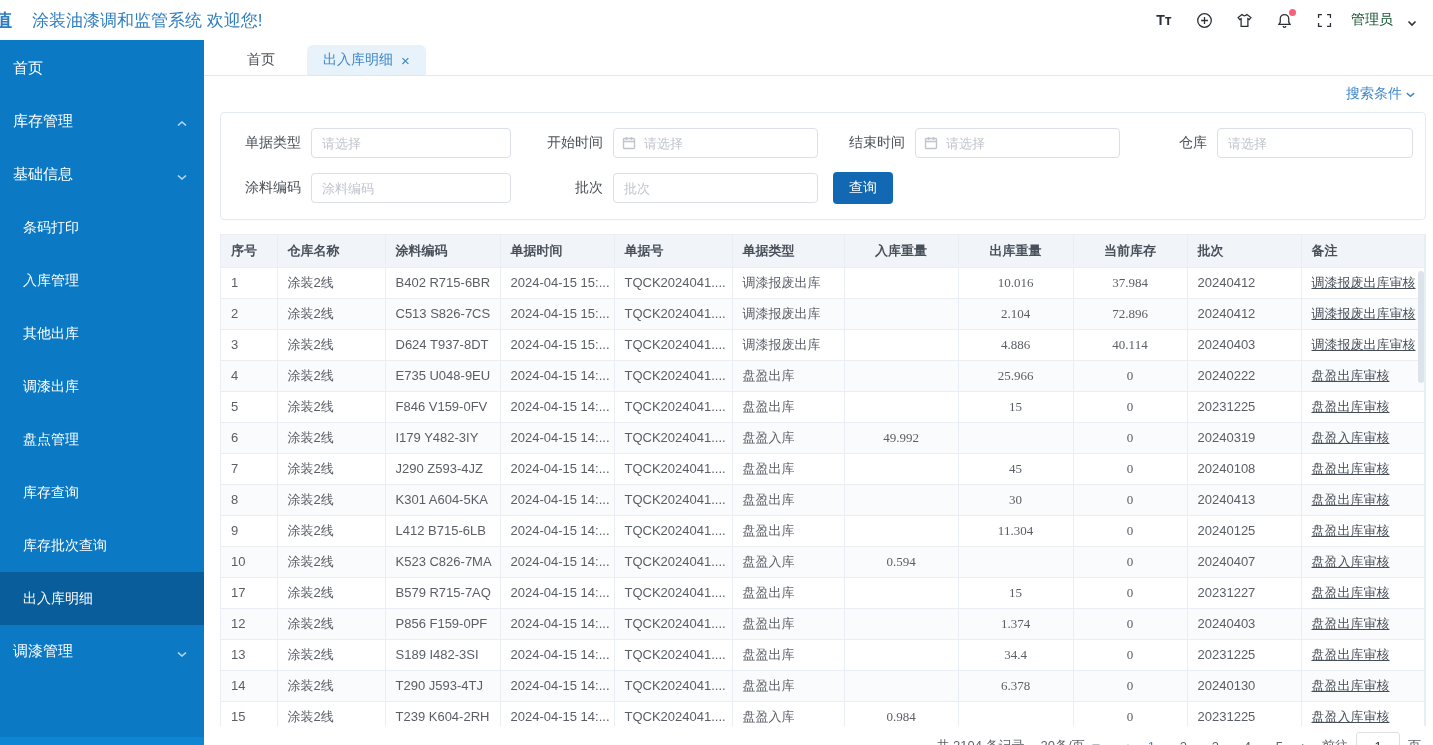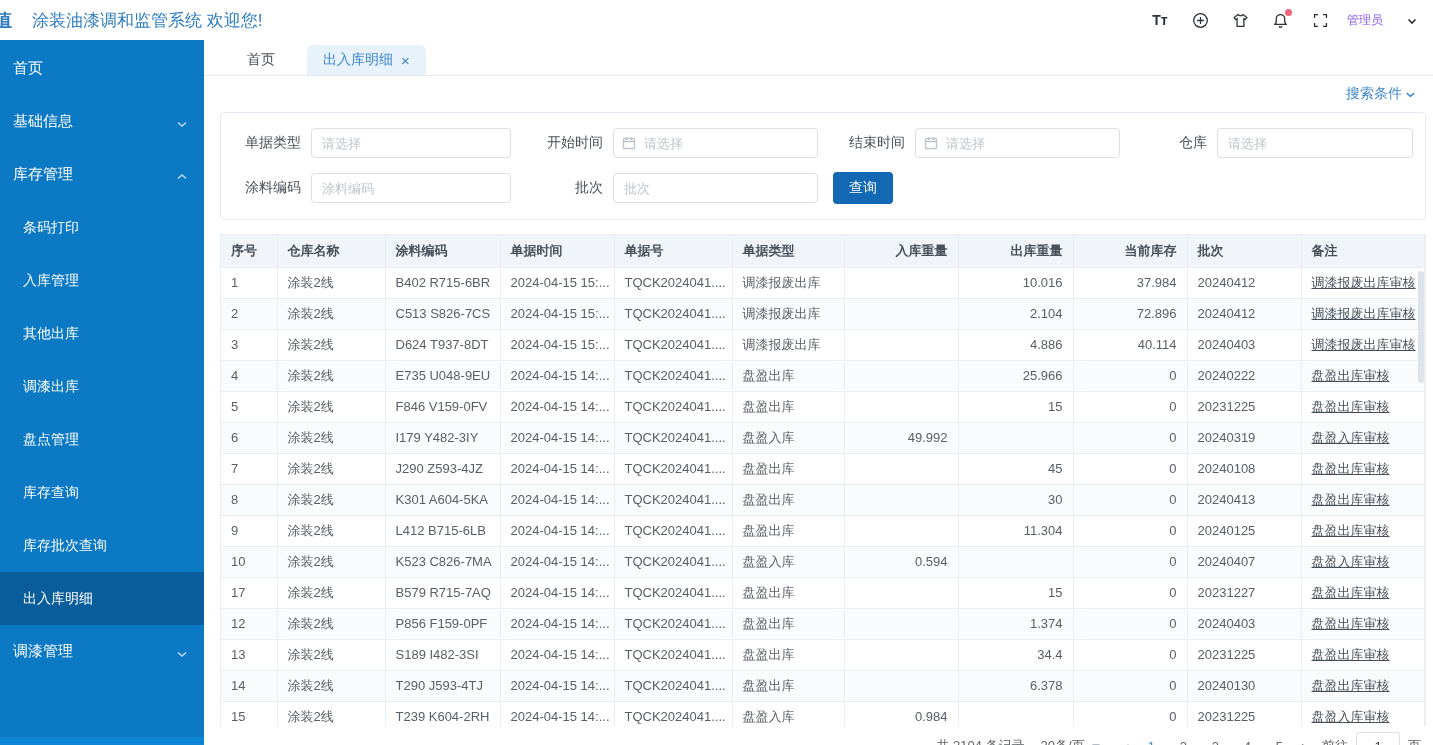--- a/index.html
+++ b/index.html
@@ -12,21 +12,21 @@
   html,body{width:1433px;height:745px;overflow:hidden;background:#fff;}
   
   .topbar{position:fixed;top:0;left:0;width:1433px;height:40px;background:#fff;display:flex;align-items:center;z-index:20;}
   .logo{width:34px;height:26px;overflow:hidden;color:var(--title);font-weight:bold;font-size:18px;line-height:26px;margin-left:-6px;white-space:nowrap;}
   .app-title{color:var(--title);font-size:17px;margin-left:4px;white-space:nowrap;}
   .top-spacer{flex:1;}
   .top-icons{display:flex;align-items:center;gap:22px;margin-right:18px;color:#2b3038;}
   .tico{width:18px;height:18px;display:flex;align-items:center;justify-content:center;cursor:pointer;position:relative;font-size:14px;font-weight:bold;color:#2b3038;}
   .tico svg{width:17px;height:17px;stroke:#2b3038;fill:none;stroke-width:1.5;}
   .badge-dot{position:absolute;top:-2px;right:-3px;width:7px;height:7px;border-radius:50%;background:#f5617a;}
-  .user{display:flex;align-items:center;gap:24px;margin-right:16px;font-size:12px;color:#8b5cf6;cursor:pointer;}
+  .user{display:flex;align-items:center;gap:14px;margin-right:16px;font-size:14px;color:#14532d;cursor:pointer;}
   .chev{width:10px;height:10px;}
   .chev svg{width:10px;height:10px;stroke:#303133;fill:none;stroke-width:1.6;}
   
   .sidebar{position:fixed;top:40px;left:0;width:204px;height:705px;background:var(--sidebar);color:#fff;padding-top:2px;z-index:10;}
   .side-item{height:53px;display:flex;align-items:center;padding:0 16px 0 13px;font-size:15px;cursor:pointer;}
   .side-item .lbl{flex:1;}
   .side-item.sub{padding-left:23px;font-size:14px;}
   .side-item.active{background:var(--sidebar-active);}
   .side-item .mchev{width:12px;height:12px;opacity:.85;}
   .side-item .mchev svg{width:12px;height:12px;stroke:#d7e9f7;fill:none;stroke-width:1.6;}
@@ -56,21 +56,21 @@
   .cal-ico{position:absolute;left:9px;top:8px;width:14px;height:14px;}
   .cal-ico svg{width:14px;height:14px;stroke:#c0c4cc;fill:none;stroke-width:1.4;}
   .btn-query{margin-left:8px;height:32px;padding:0 16px;background:var(--accent);color:#fff;border:none;border-radius:4px;font-size:14px;cursor:pointer;}
   
   .table-wrap{margin:14px 7px 0 16px;height:492px;overflow:hidden;position:relative;border:1px solid var(--table-border);border-bottom:none;}
   table{border-collapse:collapse;table-layout:fixed;width:1203px;font-size:13px;}
   th,td{border-right:1px solid var(--table-border);border-bottom:1px solid var(--table-border);padding:0 10px;height:31px;white-space:nowrap;overflow:hidden;text-align:left;}
   th{background:var(--head-bg);color:var(--head-text);font-weight:bold;height:32px;margin-top:17px;}
   td{color:var(--text);}
   tbody tr:nth-child(even) td{background:#fafbfc;}
-  th.num,td.num{text-align:right;}
+  th.num,td.num{text-align:center;font-family:Liberation Serif, serif;}
   .cell-link{text-decoration:underline;color:#474e58;cursor:pointer;}
   .vscroll-thumb{position:absolute;right:1px;top:36px;width:6px;height:112px;border-radius:3px;background:#dde3ea;}
   
   .pager{height:40px;display:flex;align-items:center;justify-content:flex-end;padding-right:12px;font-size:13px;color:#606266;gap:0;}
   .pager .total{margin-right:16px;}
   .size-select{display:flex;align-items:center;gap:6px;margin-right:18px;cursor:pointer;}
   .size-select svg{width:10px;height:10px;fill:#b7bdc7;}
   .pg-btn{background:none;border:none;font-size:14px;color:#606266;cursor:pointer;padding:0 6px;height:28px;}
   .pg-btn.disabled{color:#c6cbd3;}
   .page-num{background:none;border:none;font-size:13px;color:#606266;min-width:28px;height:28px;cursor:pointer;margin:0 2px;}
@@ -119,29 +119,29 @@
         </svg>
     </span>
   </div>
 </header>
 
 <nav class="sidebar">
   <div class="side-item">
     <span class="lbl">首页</span>
   </div>
   <div class="side-item">
+    <span class="lbl">库存管理</span>
+    <span class="mchev"><svg viewBox="0 0 12 12">
+          <path d="M2 7.5 6 4l4 3.5"></path>
+        </svg></span>
+  </div>
+  <div class="side-item">
     <span class="lbl">基础信息</span>
     <span class="mchev"><svg viewBox="0 0 12 12">
           <path d="M2 4.5 6 8l4-3.5"></path>
-        </svg></span>
-  </div>
-  <div class="side-item">
-    <span class="lbl">库存管理</span>
-    <span class="mchev"><svg viewBox="0 0 12 12">
-          <path d="M2 7.5 6 4l4 3.5"></path>
         </svg></span>
   </div>
   <div class="side-item sub">
       <span class="lbl">条码打印</span>
     </div>
   <div class="side-item sub">
       <span class="lbl">入库管理</span>
     </div>
   <div class="side-item sub">
       <span class="lbl">其他出库</span>

